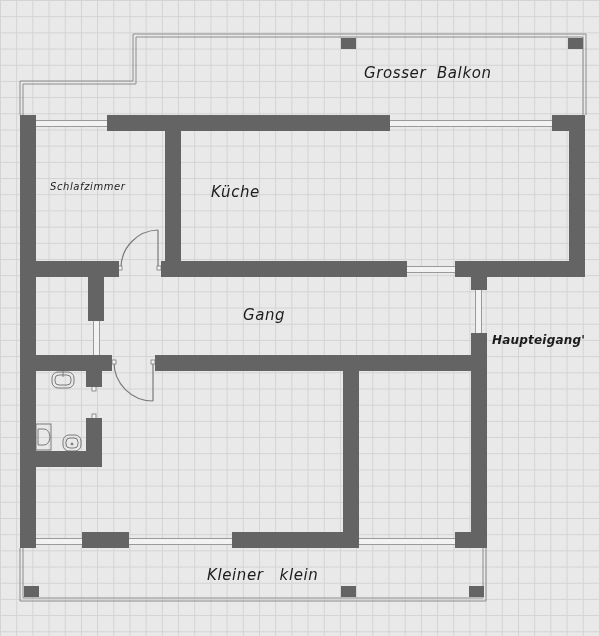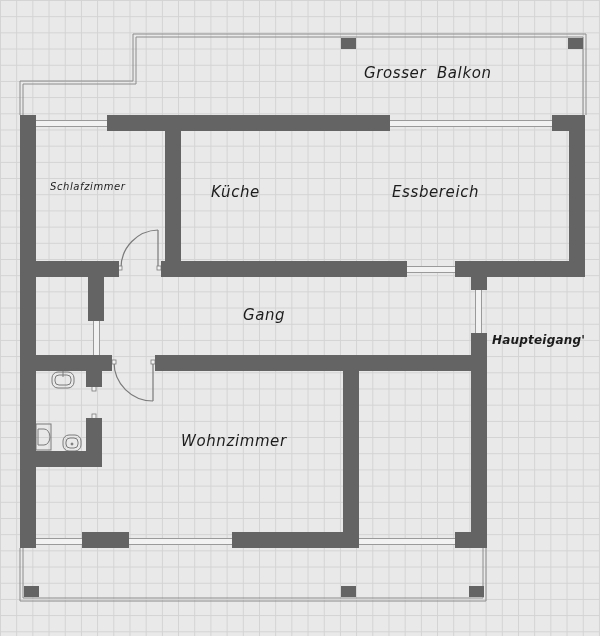--- a/index.html
+++ b/index.html
@@ -125,17 +125,16 @@
 
   <div class="pillar" style="left:341px;top:38px;"></div>
   <div class="pillar" style="left:568px;top:38px;"></div>
   <div class="pillar" style="left:24px;top:586px;"></div>
   <div class="pillar" style="left:341px;top:586px;"></div>
   <div class="pillar" style="left:469px;top:586px;"></div>
 
   <div class="label" style="left:364px;top:64px;white-space:pre;">Grosser  Balkon</div>
   <div class="label" style="left:50px;top:181px;font-size:10px;">Schlafzimmer</div>
   <div class="label" style="left:211px;top:183px;">Küche</div>
-  <div class="label" style="left:392px;top:183px;">Essbereich</div>
   <div class="label" style="left:243px;top:306px;">Gang</div>
   <div class="label small" style="left:492px;top:333px;">Haupteigang'</div>
-  <div class="label" style="left:181px;top:432px;">Wohnzimmer</div>
+  <div class="label" style="left:207px;top:566px;white-space:pre;">Kleiner   klein</div>
 </div>
 
 </body></html>

